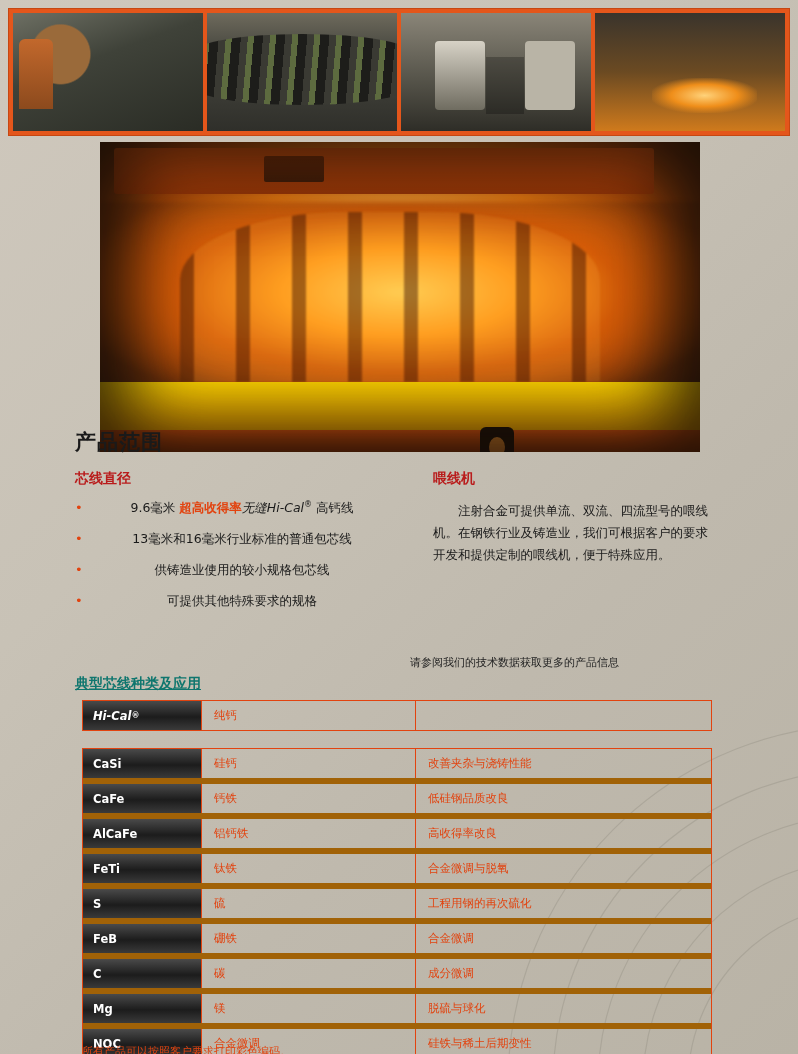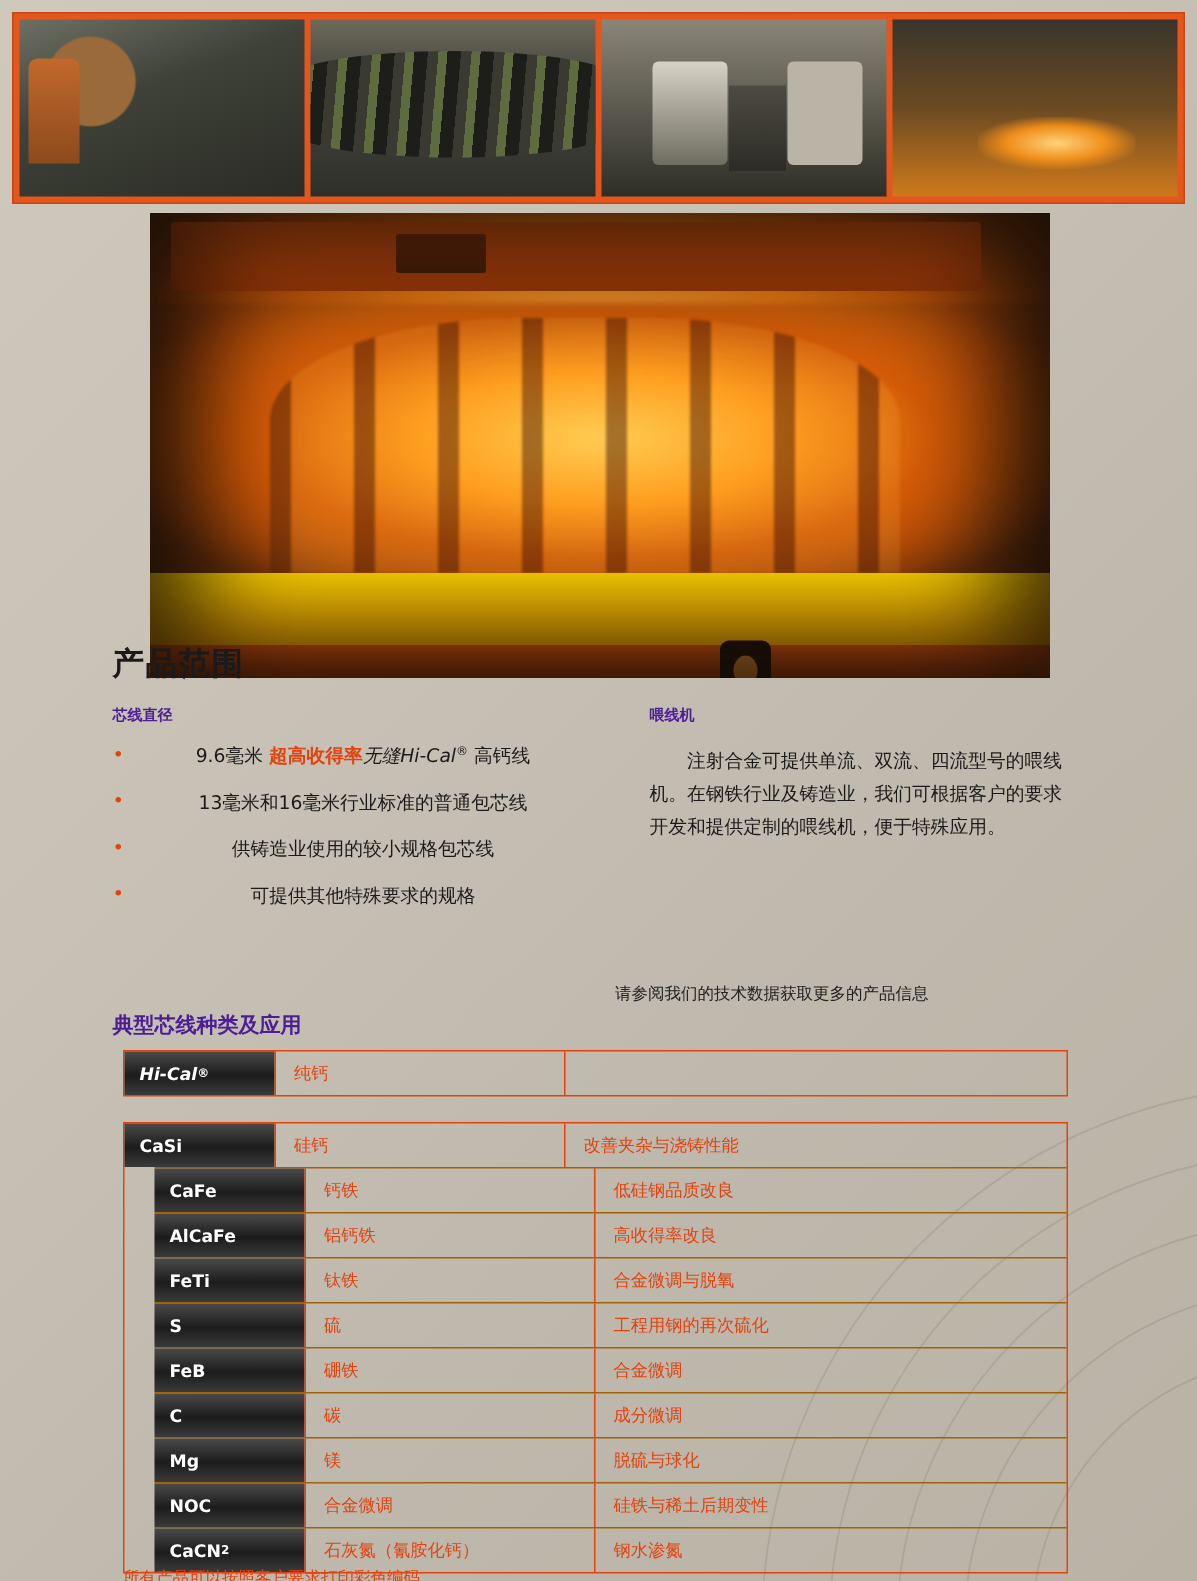--- a/index.html
+++ b/index.html
@@ -64,42 +64,42 @@
     background:#1b1109;border-radius:6px;}
   .hero .ring:after{content:"";position:absolute;left:9px;top:10px;width:16px;height:20px;
     background:#cf7d2a;border-radius:50%;}
   .hero .vig{position:absolute;inset:0;box-shadow:inset 0 0 70px 30px rgba(20,10,5,.85);}
 
   
   .h1{position:absolute;left:75px;top:428px;font-size:21px;font-weight:bold;color:#1a1a1a;letter-spacing:1px;}
 
   .col-left{position:absolute;left:75px;top:470px;width:320px;}
   .col-right{position:absolute;left:433px;top:470px;width:280px;}
-  .sub{font-size:10px;font-weight:bold;color:#4c1d95;margin-bottom:12px;}
+  .sub{font-size:14px;font-weight:bold;color:#b91c1c;margin-bottom:12px;}
   ul.bullets{list-style:none;margin:0;padding:0;}
   ul.bullets li{position:relative;padding-left:14px;margin-bottom:14px;font-size:12.5px;color:#1a1a1a;line-height:1.35;text-align:center;}
   ul.bullets li:before{content:"•";position:absolute;left:0;top:-1px;color:#e2430f;font-size:13px;}
   .hl{color:#e2430f;font-weight:bold;}
   .ital{font-style:italic;}
   .sup{font-size:8px;vertical-align:super;}
   .para{font-size:12.5px;line-height:1.75;color:#1a1a1a;text-indent:2em;}
 
   .note{position:absolute;left:410px;top:655px;width:300px;font-size:11px;color:#222;}
 
-  .h2{position:absolute;left:75px;top:675px;font-size:14px;font-weight:bold;color:#4c1d95;}
+  .h2{position:absolute;left:75px;top:675px;font-size:14px;font-weight:bold;color:#0f766e;text-decoration:underline;}
 
   
   .tbl{position:absolute;left:82px;width:630px;border:1.5px solid #e2430f;box-sizing:border-box;}
   .t1{top:700px;}
   .t2{top:748px;}
   .row{display:flex;align-items:stretch;height:29px;}
-  .row + .row{border-top:1px solid #a16207;margin-left:20px;}
-  .c-name{width:100px;background:linear-gradient(180deg,#4a4a4a 0%,#1c1c1c 55%,#3a3a3a 100%);
+  .row + .row{border-top:6px solid #a16207;}
+  .c-name{width:118px;background:linear-gradient(180deg,#4a4a4a 0%,#1c1c1c 55%,#3a3a3a 100%);
     color:#fff;font-size:11.5px;font-weight:bold;display:flex;align-items:center;padding-left:10px;box-sizing:border-box;}
-  .c-mid{width:194px;border-left:1px solid #e2430f;border-right:1px solid #e2430f;
+  .c-mid{width:215px;border-left:1px solid #e2430f;border-right:1px solid #e2430f;
     color:#e2430f;font-size:11.5px;display:flex;align-items:center;padding-left:12px;box-sizing:border-box;}
   .c-desc{flex:1;color:#e2430f;font-size:11.5px;display:flex;align-items:center;padding-left:12px;box-sizing:border-box;}
   .sub2{font-size:8px;vertical-align:sub;}
 
   .footnote{position:absolute;left:82px;top:1000px;width:500px;font-size:11px;color:#e2430f;line-height:1.6;margin-top:43px;}
 </style>
 </head>
 <body>
 
 <div class="arcs">

